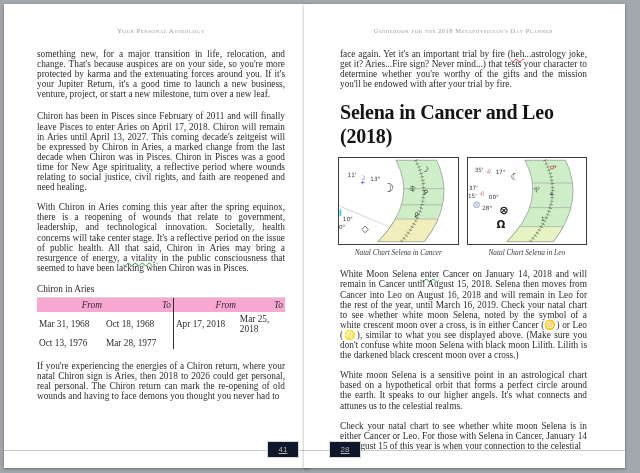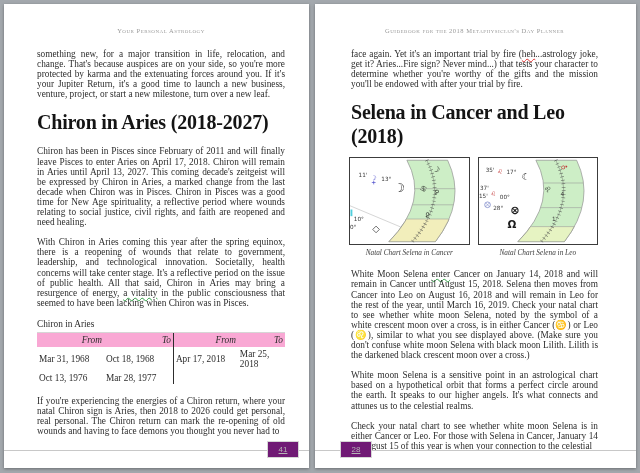--- a/index.html
+++ b/index.html
@@ -10,21 +10,21 @@
     overflow:hidden;
     font-family:"Liberation Serif", serif;
     color:#2d2d2d;
   }
   .page{
     position:absolute;top:4px;height:464px;background:#fff;
     box-shadow:0 1px 3px rgba(0,0,0,.35);
     box-sizing:border-box;
   }
   .page-left{left:4px;width:305px;padding:0 24px 0 33px;}
-  .page-right{left:315px;width:321px;padding:0 38px 0 36px;}
+  .page-right{left:304px;width:321px;padding:0 38px 0 36px;}
   .running-head{
     margin-top:23px;text-align:center;
     font-variant:small-caps;font-size:6.5px;letter-spacing:.5px;
     color:#9a9a9a;
   }
   p{margin:0;text-align:justify;font-size:9.3px;line-height:10.1px;}
   .mt-intro{margin-top:15px;}
   .mt-p{margin-top:10px;}
   .mt-p2{margin-top:12px;}
   h1{
@@ -51,37 +51,36 @@
     margin-top:3px;text-align:center;font-style:italic;
     font-size:7.3px;color:#3c3c3c;
   }
   .lbl{font:6px "DejaVu Sans", sans-serif;fill:#3a3a3a;}
   .glyph{font-family:"DejaVu Sans", sans-serif;fill:#1c1c1c;}
   .gred{fill:#c03030;}
   .gblue{fill:#4646c8;}
   .footer-line{position:absolute;left:0;right:0;bottom:17px;border-top:1px solid #c8c8c8;}
   .page-num{
     position:absolute;bottom:10px;width:30px;height:15px;
-    background:#701a75;border:1px solid #d6d6d6;
+    background:#0f172a;border:1px solid #d6d6d6;
     font-size:8px;line-height:15px;text-align:center;color:#b5b5b5;
     font-family:"Liberation Sans", sans-serif;
     text-decoration:underline;
   }
   .pn-right{right:10px;}
   .pn-left{left:25px;}
 </style>
 </head>
 <body>
 
 <div class="page page-left">
   <div class="running-head">Your Personal Astrology</div>
 
   <p class="mt-intro"><span>something new, for a major transition in life, relocation, and change. That's because auspices are on your side, so you're more protected by karma and the extenuating forces around you. If it's your Jupiter Return, it's a good time to launch a new business, venture, project, or start a new milestone, turn over a new leaf.</span></p>
 
-  <h1>Chiron in Aries (2018-2027)</h1>
 
   <p class="mt-p2"><span>Chiron has been in Pisces since February of 2011 and will finally leave Pisces to enter Aries on April 17, 2018. Chiron will remain in Aries until April 13, 2027. This coming decade's zeitgeist will be expressed by Chiron in Aries, a marked change from the last decade when Chiron was in Pisces. Chiron in Pisces was a good time for New Age spirituality, a reflective period where wounds relating to social justice, civil rights, and faith are reopened and need healing.</span></p>
 
   <p class="mt-p"><span>With Chiron in Aries coming this year after the spring equinox, there is a reopening of wounds that relate to government, leadership, and technological innovation. Societally, health concerns will take center stage. It's a reflective period on the issue of public health. All that said, Chiron in Aries may bring a resurgence of energy, </span><span class="sq-green">a vitality</span><span> in the public consciousness that seemed to have been lacking when Chiron was in Pisces.</span></p>
 
   <div class="table-caption">Chiron in Aries</div>
 
   <table>
     <colgroup>
         <col style="width:27%">

